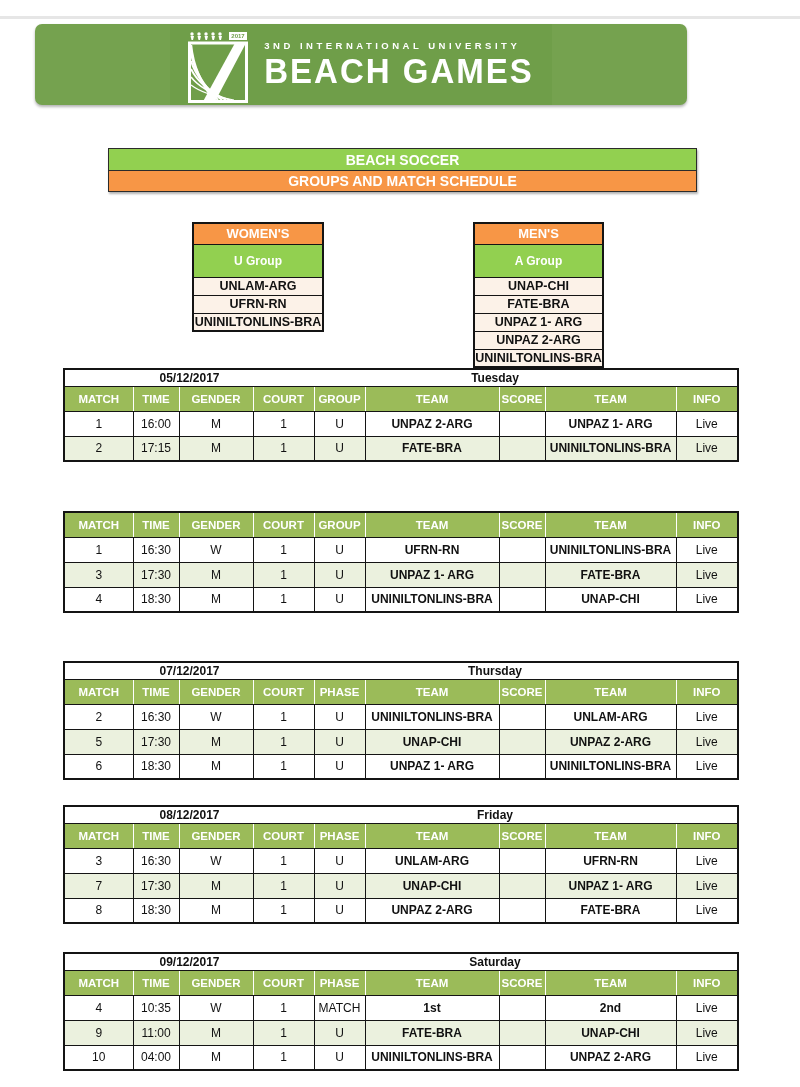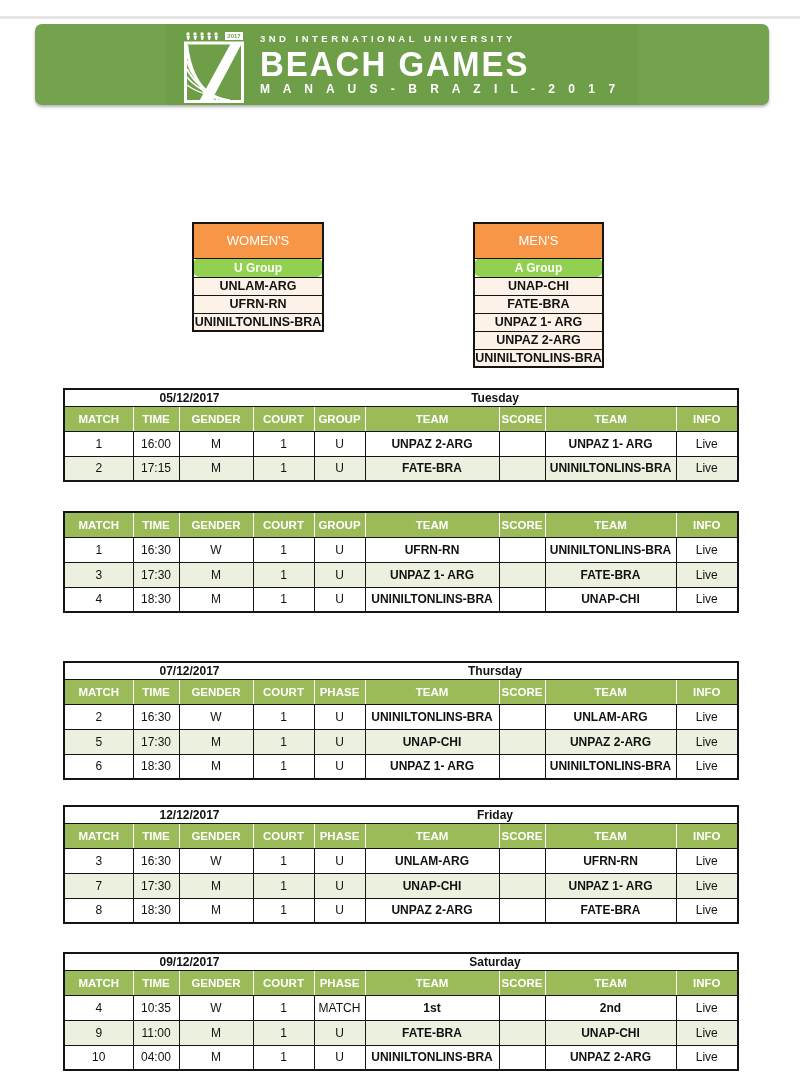--- a/index.html
+++ b/index.html
@@ -6,21 +6,21 @@
   html,body { background:#ffffff; }
   .page {
     position:relative; width:800px; height:1087px; margin:0 auto;
     background:#ffffff; overflow:hidden;
     font-family:"Liberation Sans", sans-serif; color:#111;
   }
   .top-strip { position:absolute; top:16px; left:0; width:800px; height:3px; background:#e6e6e6; }
 
   
   .banner {
-    position:absolute; left:35px; top:24px; width:734px; height:81px;
+    position:absolute; left:35px; top:24px; width:652px; height:81px;
     background:#75a24f; border-radius:7px;
     box-shadow:0 2px 3px rgba(0,0,0,.3);
     display:flex; align-items:center; justify-content:center;
   }
   .logo-image {
     height:100%; padding:0 18px; background:#6f9e49;
     display:flex; align-items:center; justify-content:center; gap:16px;
   }
   .logo-mark { width:60px; height:72px; margin-top:4px; }
   .banner-text { display:flex; flex-direction:column; color:#fff; }
@@ -36,31 +36,31 @@
   .bar.orange { background:#f79646; }
 
   
   .groups-layer table {
     position:absolute; top:222px; border-collapse:collapse; table-layout:fixed;
     border:2px solid #141414;
   }
   .groups-layer table:nth-of-type(1) { left:192px; width:132px; }
   .groups-layer table:nth-of-type(2) { left:473px; width:131px; }
   .group th, .group td { border:1px solid #141414; text-align:center; overflow:hidden; white-space:nowrap; }
-  .g-title th { background:#f79646; color:#fff; font-size:13px; font-weight:normal; height:35px; }
-  .g-sub td { background:#92d050; color:#fff; font-size:12px; font-weight:bold; height:19px;border-radius:7px; }
+  .g-title th { background:#f79646; color:#fff; font-size:13px; font-weight:bold; height:21px; }
+  .g-sub td { background:#92d050; color:#fff; font-size:12px; font-weight:bold; height:33px; }
   .g-body td { background:#fcf2e8; color:#111; font-size:12.5px; font-weight:bold; height:18px; }
 
   
   .sched-layer table {
     position:absolute; left:63px; width:674px;
     border-collapse:collapse; table-layout:fixed;
     border:2px solid #141414;
   }
-  .sched-layer table:nth-of-type(1) { top:388px; }
+  .sched-layer table:nth-of-type(1) { top:368px; }
   .sched-layer table:nth-of-type(2) { top:511px; }
   .sched-layer table:nth-of-type(3) { top:661px; }
   .sched-layer table:nth-of-type(4) { top:805px; }
   .sched-layer table:nth-of-type(5) { top:952px; }
 
   .sched td, .sched th { overflow:hidden; white-space:nowrap; text-align:center; }
   .s-daterow td { background:#fff; border:none; border-bottom:1px solid #141414;
                   height:17px; font-size:12px; font-weight:bold; }
   .s-headrow th { background:#9bbb59; color:#fff; font-size:11.5px; font-weight:bold;
                   height:25px; border:1px solid rgba(255,255,255,.85);
@@ -103,26 +103,27 @@
           <path d="M3 22 Q 8 48 30 69" stroke-width="2.2"></path>
           <path d="M3 30 Q 10 52 34 69" stroke-width="2"></path>
           <path d="M3 38 Q 12 56 38 69" stroke-width="1.8"></path>
           <path d="M3 46 Q 14 60 42 69" stroke-width="1.5"></path>
           <path d="M3 54 Q 16 64 46 69" stroke-width="1.2"></path>
         </g>
       </svg>
       <div class="banner-text">
         <div class="banner-line1">3ND INTERNATIONAL UNIVERSITY</div>
         <div class="banner-title">BEACH GAMES</div>
-        <div class="banner-line3">M A N A U S - B R A Z I L - 2 0 1 7</div>
       </div>
     </div>
   </div>
 
   <div class="title-bars">
+    <div class="bar green">BEACH SOCCER</div>
+    <div class="bar orange">GROUPS AND MATCH SCHEDULE</div>
   </div>
 
   <div class="groups-layer">
   <table class="group">
     <thead>
       <tr class="g-title">
         <th>WOMEN'S</th>
       </tr>
       <tr class="g-sub">
         <td>U Group</td>
@@ -363,21 +364,21 @@
           <col style="width:74px">
       <col style="width:61px">
           <col style="width:51px">
           <col style="width:134px">
       <col style="width:46px">
           <col style="width:131px">
           <col style="width:62px">
     </colgroup>
     <thead>
       <tr class="s-daterow">
-        <td colspan="4" class="s-date">12/12/2017</td>
+        <td colspan="4" class="s-date">08/12/2017</td>
         <td colspan="4" class="s-day">Friday</td>
         <td class="s-blank"></td>
       </tr>
       <tr class="s-headrow">
             <th>MATCH</th>
             <th>TIME</th>
             <th>GENDER</th>
             <th>COURT</th>
             <th>PHASE</th>
             <th>TEAM</th>

